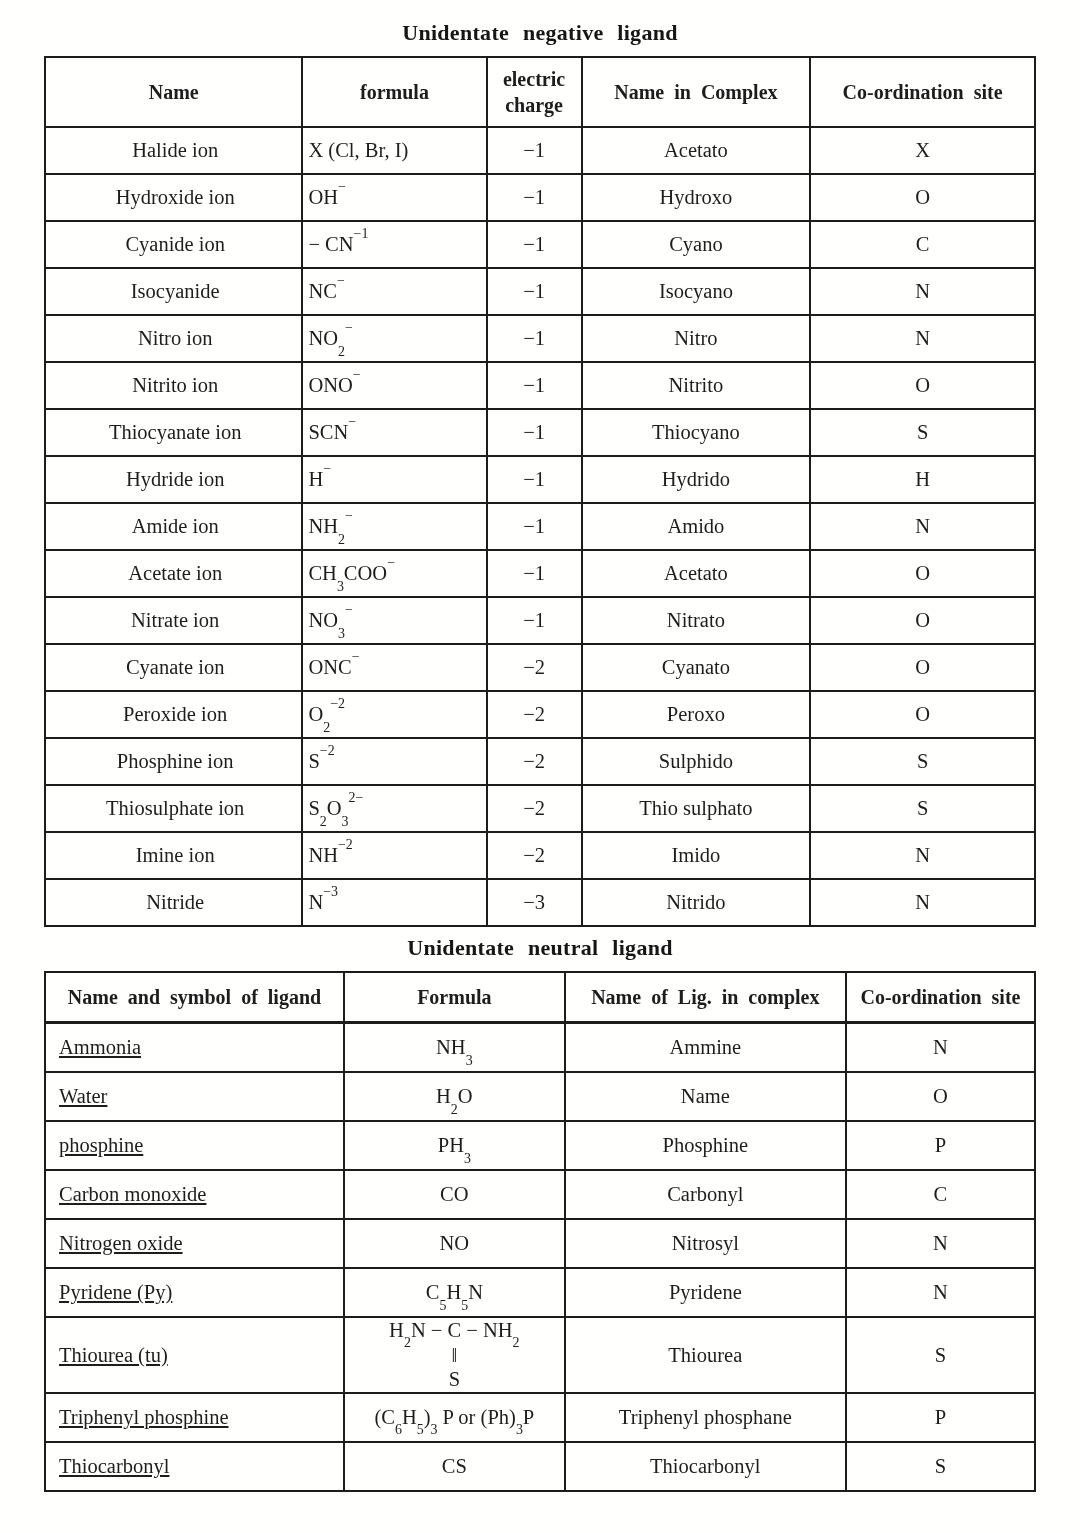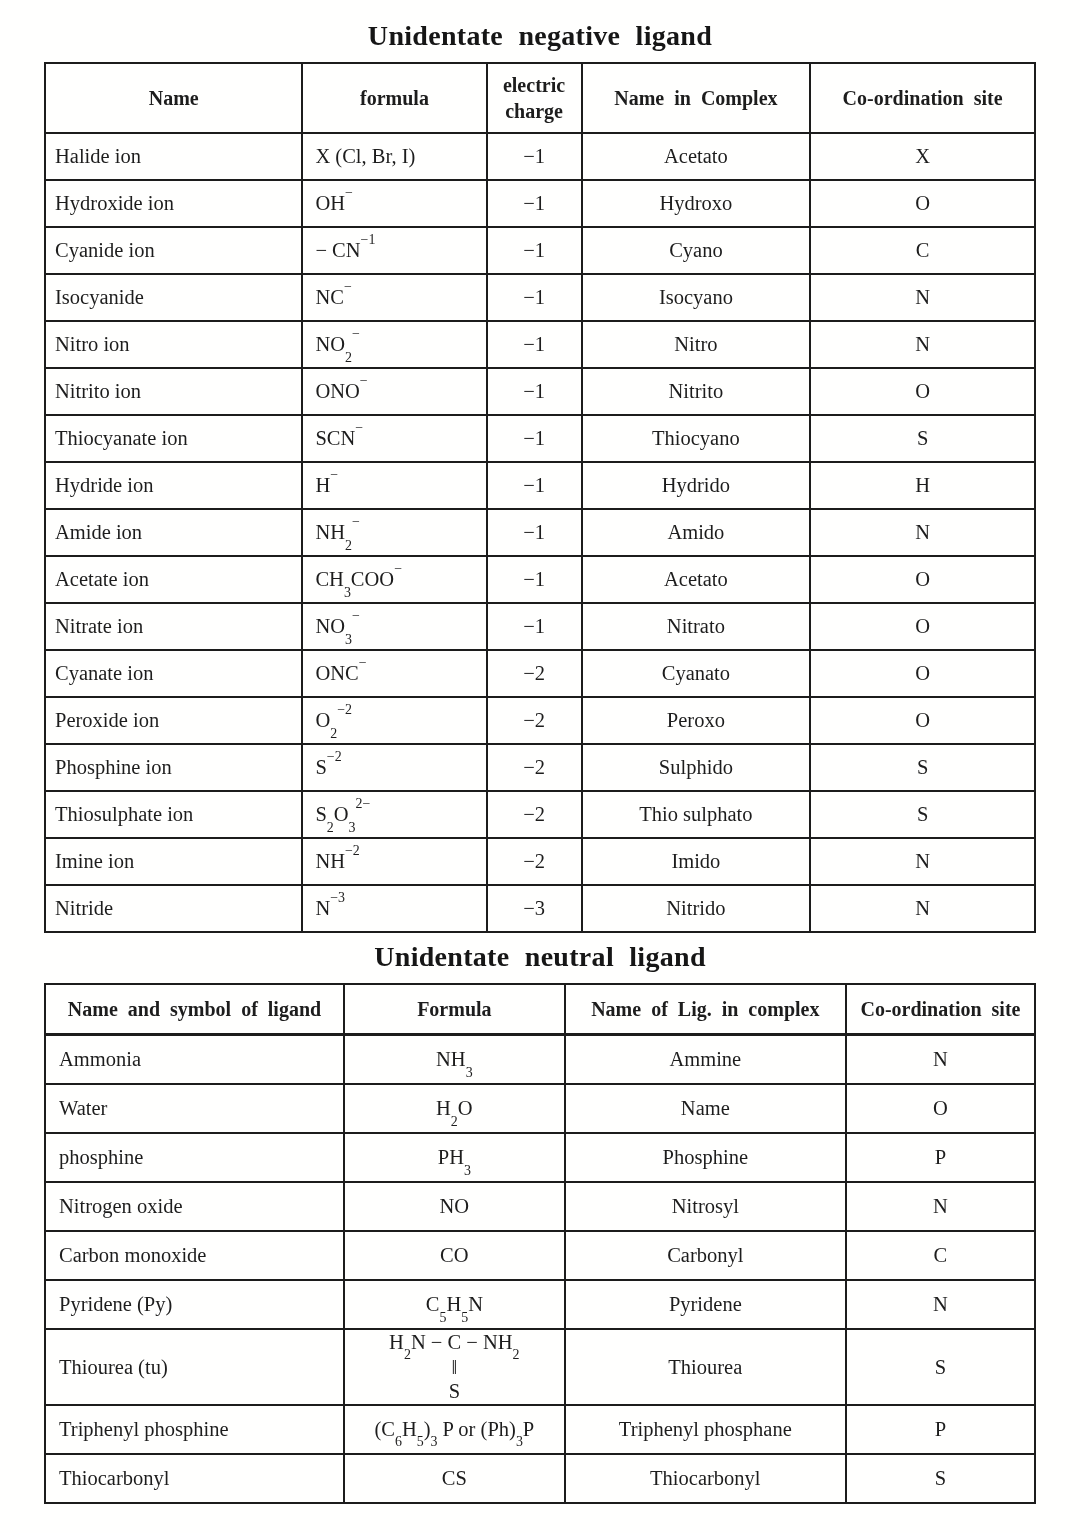--- a/index.html
+++ b/index.html
@@ -12,21 +12,21 @@
   .sheet {
     width: 1080px;
     height: 1533px;
     box-sizing: border-box;
     padding: 12px 44px 0 44px;
     background: #fffffe;
     overflow: hidden;
   }
   .section-title {
     text-align: center;
-    font-size: 28px;
+    font-size: 22px;
     font-weight: bold;
     margin: 8px 0 10px 0;
     word-spacing: 8px;
     letter-spacing: 0.3px;
     color: #161616;
   }
   table.ligand-table {
     width: 100%;
     border-collapse: collapse;
     table-layout: fixed;
@@ -47,29 +47,29 @@
   }
   table.ligand-table td {
     font-size: 20.5px;
     vertical-align: middle;
     padding: 0 6px;
     line-height: 1.2;
   }
   
   .t1 thead th { height: 56px; }
   .t1 tbody td { height: 45px; }
-  .t1 tbody td:nth-child(1) { text-align: left;  padding-left: 9px;  }
-  .t1 tbody td:nth-child(2) { text-align: left;  padding-left: 12px; }
+  .t1 tbody td:nth-child(1) { text-align: center;  padding-left: 9px;  }
+  .t1 tbody td:nth-child(2) { text-align: left;  padding-left: 5px; }
   .t1 tbody td:nth-child(3),
   .t1 tbody td:nth-child(4),
   .t1 tbody td:nth-child(5) { text-align: center; }
   
   .t2 thead th { height: 36px; border-bottom-width: 3px; }
   .t2 tbody td { height: 47px; }
-  .t2 tbody td:nth-child(1) { text-align: left; padding-left: 13px; }
+  .t2 tbody td:nth-child(1) { text-align: left; padding-left: 13px; text-decoration: underline; }
   .t2 tbody td:nth-child(2),
   .t2 tbody td:nth-child(3),
   .t2 tbody td:nth-child(4) { text-align: center; }
   sub, sup {
     font-size: 68%;
     line-height: 0;
     position: relative;
   }
   sub { bottom: -0.38em; }
   sup { top: -0.42em; }
@@ -251,32 +251,32 @@
           <td>Name</td>
           <td>O</td>
         </tr>
         <tr>
           <td>phosphine</td>
           <td>PH<sub>3</sub></td>
           <td>Phosphine</td>
           <td>P</td>
         </tr>
         <tr>
-          <td>Nitrogen oxide</td>
-          <td>NO</td>
-          <td>Nitrosyl</td>
-          <td>N</td>
-        </tr>
-        <tr>
           <td>Carbon monoxide</td>
           <td>CO</td>
           <td>Carbonyl</td>
           <td>C</td>
         </tr>
         <tr>
+          <td>Nitrogen oxide</td>
+          <td>NO</td>
+          <td>Nitrosyl</td>
+          <td>N</td>
+        </tr>
+        <tr>
           <td>Pyridene (Py)</td>
           <td>C<sub>5</sub>H<sub>5</sub>N</td>
           <td>Pyridene</td>
           <td>N</td>
         </tr>
         <tr>
           <td>Thiourea (tu)</td>
           <td>H<sub>2</sub>N − C − NH<sub>2</sub><br>‖<br>S</td>
           <td>Thiourea</td>
           <td>S</td>

